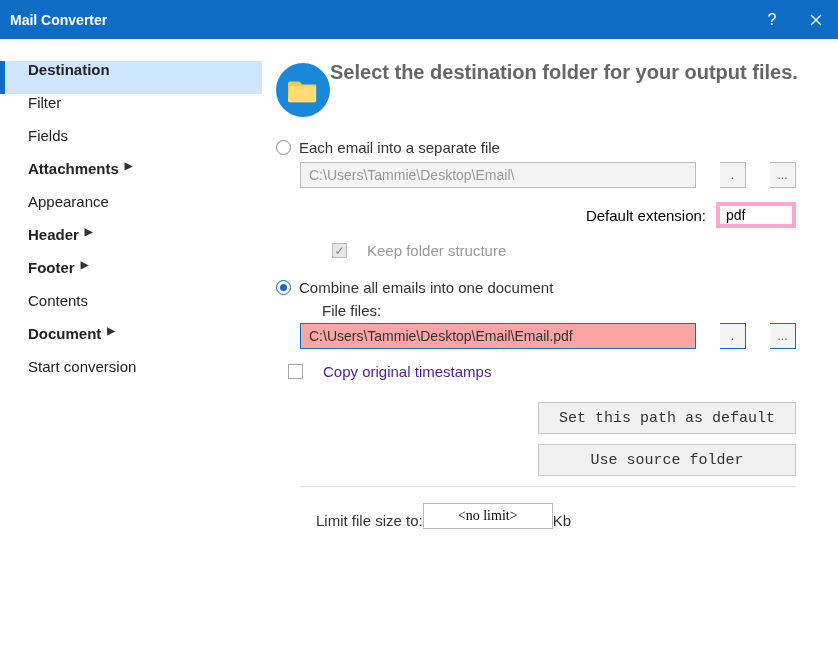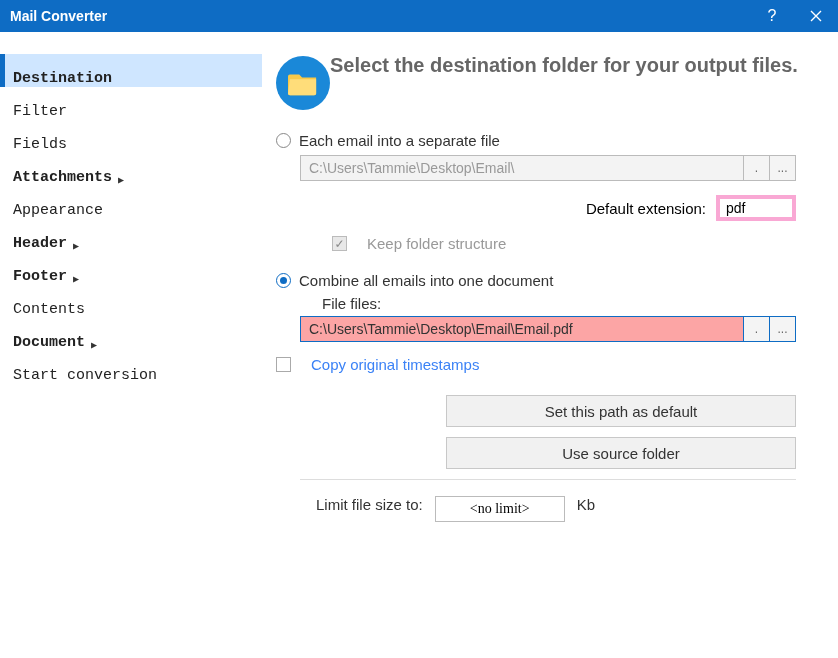--- a/index.html
+++ b/index.html
@@ -9,21 +9,21 @@
     font-size: 14px;
     color: #333;
     background: #fff;
     width: 838px;
     height: 658px;
     overflow: hidden;
   }
   .titlebar {
     background: #0e6cc4;
     color: #fff;
-    height: 32px;
+    height: 39px;
     display: flex;
     align-items: center;
     padding: 0 0 0 10px;
     justify-content: flex-end;
   }
   .titlebar-title {
     font-weight: 600;
     font-size: 14px;
     flex: 1;
   }
@@ -41,28 +41,27 @@
     height: calc(100% - 32px);
   }
   .sidebar {
     width: 262px;
     background: #fff;
     padding-top: 22px;
     border-right: none;
   }
   .sidebar-item {
     display: flex;
-    align-items: flex-end;
+    align-items: flex-start;
     height: 33px;
-    padding-left: 13px;
+    padding-left: 28px;
     font-size: 15px;
     color: #222;
     cursor: pointer;
     position: relative;
-    font-family: Liberation Mono, monospace;
   }
   .sidebar-item.bold { font-weight: 700; }
   .sidebar-item .chev {
     margin-left: 6px;
     font-size: 10px;
     color: #333;
   }
   .sidebar-item.active {
     background: #cfe6ff;
     font-weight: 700;
@@ -122,20 +121,21 @@
     content: "";
     width: 7px; height: 7px;
     background: #0e6cc4;
     border-radius: 50%;
   }
   .path-row {
     display: flex;
     margin-left: 24px;
     margin-bottom: 14px;
     width: 496px;
+    gap: 24px;
   }
   .path-input {
     flex: 1;
     height: 26px;
     border: 1px solid #bbb;
     padding: 0 8px;
     font-size: 14px;
     font-family: inherit;
     color: #333;
     background: #fca5a5;
@@ -178,21 +178,21 @@
   }
   .checkbox-row {
     display: flex;
     align-items: center;
     gap: 20px;
     margin-left: 56px;
     margin-bottom: 20px;
     color: #999;
     font-size: 15px;
   }
-  .checkbox-row.enabled { margin-left: 0; color: #3b82f6; }
+  .checkbox-row.enabled { margin-left: 12px; color: #4c1d95; }
   .chk {
     width: 15px; height: 15px;
     border: 1.5px solid #aaa;
     display: inline-flex;
     align-items: center;
     justify-content: center;
     flex-shrink: 0;
   }
   .chk.disabled { background:#e8e8e8; border-color:#bbb; }
   .chk.checked::after {
@@ -202,41 +202,41 @@
     line-height: 1;
   }
   .sublabel {
     margin-left: 46px;
     font-size: 15px;
     color: #333;
     margin-bottom: 4px;
   }
   .wide-btn {
     display: block;
-    width: 350px;
+    width: 258px;
     height: 32px;
     margin-left: auto;
     margin-right: 14px;
     margin-bottom: 10px;
     border: 1px solid #c8c8c8;
     background: #f1f1f1;
     font-size: 15px;
-    font-family: Liberation Sans, sans-serif;
+    font-family: Liberation Mono, monospace;
     color: #333;
     cursor: pointer;
   }
   .sep {
     border: none;
     border-top: 1px solid #ddd;
     margin: 10px 14px 16px 24px;
   }
   .limit-row {
     display: flex;
-    align-items: flex-start;
-    gap: 12px;
+    align-items: flex-end;
+    gap: 0;
     margin-left: 40px;
     font-size: 15px;
   }
   .limit-input {
     width: 130px; height: 26px;
     border: 1px solid #bbb;
     text-align: center;
     font-size: 14px;
     font-family: Liberation Serif, serif;
   }

